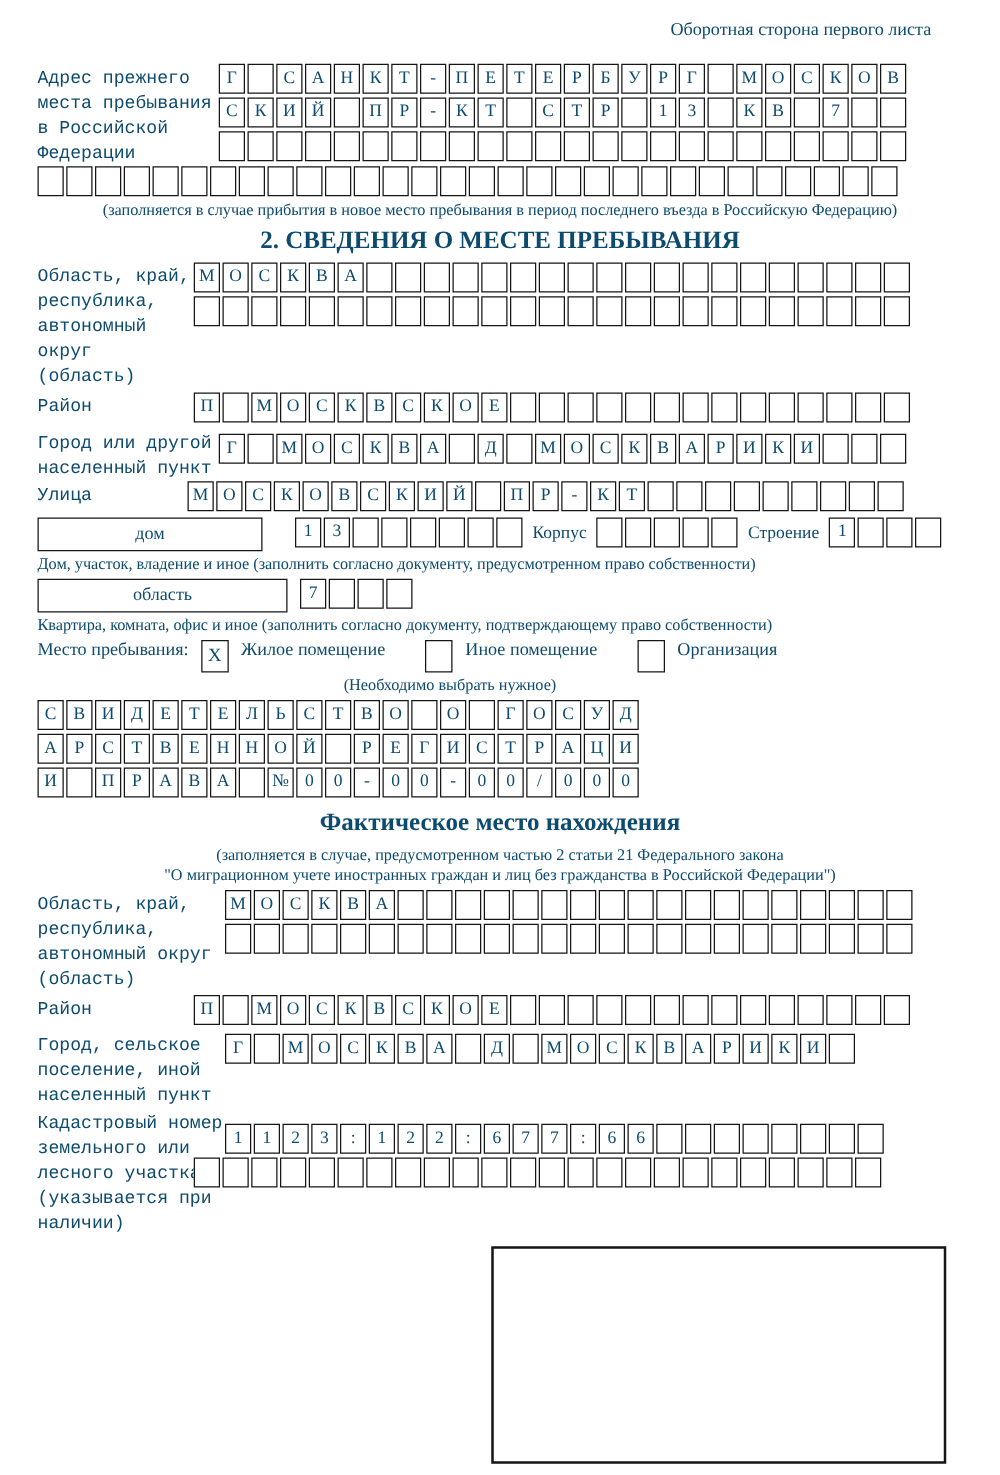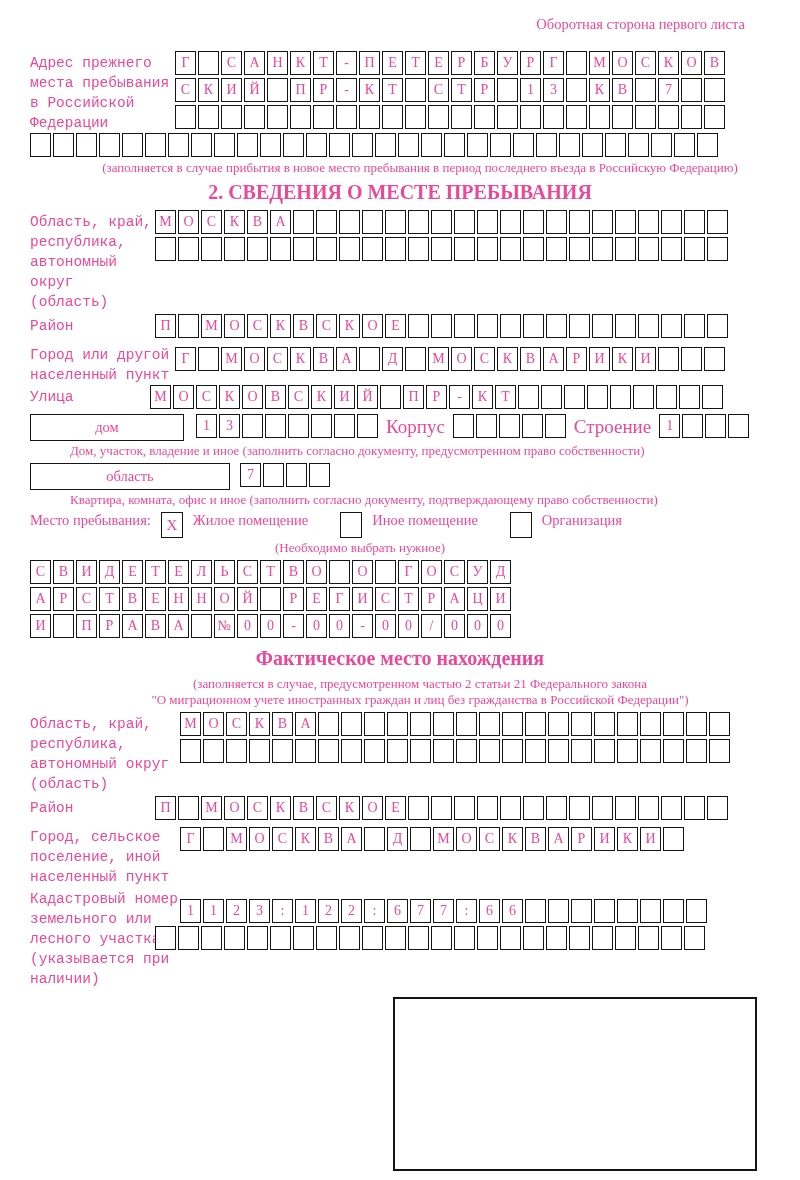--- a/index.html
+++ b/index.html
@@ -1,45 +1,45 @@
 <!DOCTYPE html>
 <html><head>
 <meta charset="utf-8">
 <style>
   html,body{margin:0;padding:0;background:#888;}
   .page{
-    width:800px;height:1180px;margin:0 auto;background:#ffffff;color:#ec4899;
+    width:800px;height:1180px;margin:0 auto;background:#ffffff;color:#0c4a6e;
     font-family:"Liberation Serif","DejaVu Serif",serif;
     box-sizing:border-box;padding:16px 30px 0 30px;position:relative;overflow:hidden;
   }
   .corner{ text-align:right;font-size:14.5px;padding-right:25px; }
   
   .boxrow{display:flex;gap:2px;margin-bottom:3px;}
   .cell{
     display:inline-flex;flex:0 0 auto;justify-content:center;align-items:center;
     width:19px;height:22px;border:1.6px solid #151515;
     font-size:14px;line-height:22px;background:#fff;
   }
   .cb{width:20px;height:24px;font-size:15px;}
   
   .frow{display:flex;align-items:flex-start;}
   .flabel{flex:0 0 auto;font-size:14.5px;line-height:20px;padding-top:2px;font-family:Liberation Mono, monospace;}
   .w145{width:145px;} .w125{width:125px;} .w120{width:120px;}
   .w150{width:150px;} .w225{width:225px;}
   .rows{display:flex;flex-direction:column;}
-  .note{font-size:13px;line-height:16px;margin-left:40px;}
+  .note{font-size:13px;line-height:16px;}
   .center{text-align:center;}
   .sec-title{font-weight:bold;font-size:20px;text-align:center;margin:5px 0 6px 0;}
   .widebox{
     box-sizing:border-box;height:27px;border:1.7px solid #151515;
     display:flex;align-items:center;justify-content:center;font-size:14.5px;flex:0 0 auto;
   }
-  .dom-box{width:154px;margin-right:12px;text-align:center;}
+  .dom-box{width:180px;margin-right:26px;text-align:center;}
   .kv-box{width:200px;margin-right:10px;}
-  .inline-label{font-size:19px;line-height:26px;padding:0 8px;flex:0 0 auto;}
+  .inline-label{font-size:14px;line-height:26px;padding:0 8px;flex:0 0 auto;}
   .hrow{display:flex;align-items:flex-start;margin-bottom:2px;}
   .mesto-row{display:flex;gap:10px;margin:4px 0 2px 0;font-size:14.5px;}
   .mesto-row .gap{width:12px;}
   .stamp-wrap{width:420px;margin-left:335px;margin-top:8px;}
   .stamp-box{width:360px;height:170px;border:2px solid #151515;margin:0 auto;}
   .stamp-caption{font-size:13.2px;line-height:17px;text-align:center;margin-top:5px;}
   .mt2{margin-top:2px;} .mt4{margin-top:4px;} .mt6{margin-top:6px;} .mb4{margin-bottom:4px;}
   .shift-neg{margin-left:-25px;}
 </style>
 </head>

